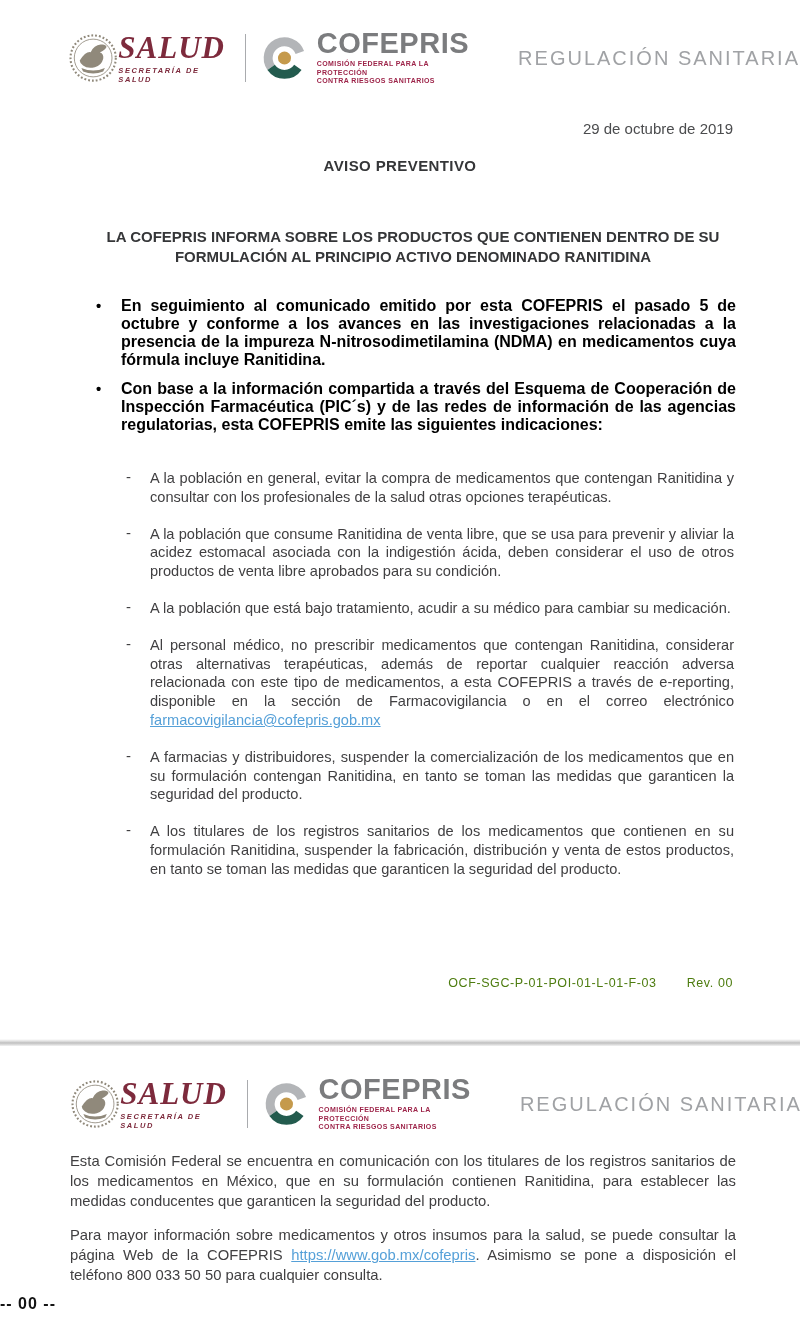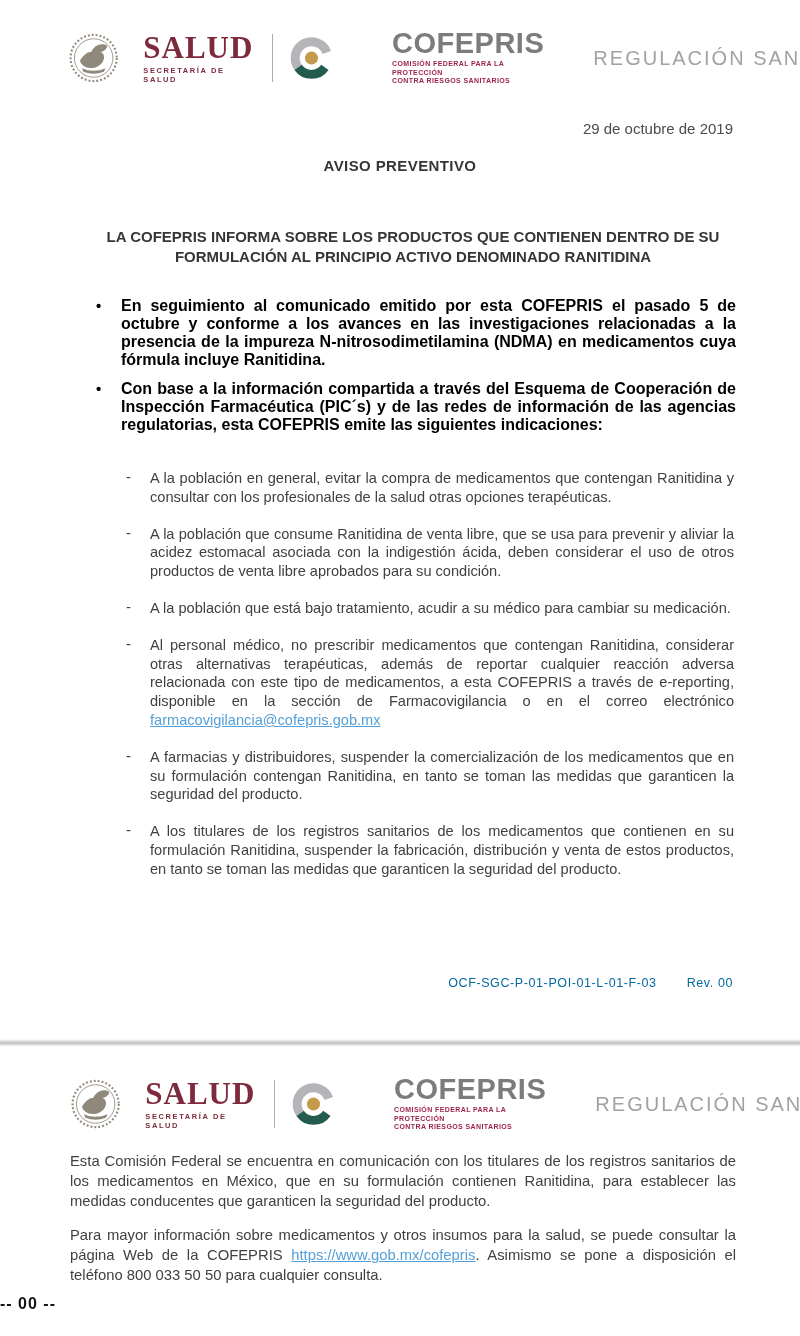--- a/index.html
+++ b/index.html
@@ -9,30 +9,30 @@
     font-family:"Liberation Sans","DejaVu Sans",sans-serif;
     color:#414042;
     position:relative;
     overflow:hidden;
   }
   .abs{position:absolute;}
 
   
   .gov-header{display:flex;align-items:center;}
   .salud-block{display:flex;align-items:center;}
-  .salud-text{margin-left:24px;}
+  .salud-text{margin-left:0;font-style:italic;}
   .salud-title{
     font-family:"Liberation Serif","DejaVu Serif",serif;
     font-weight:bold;color:#7d2a3c;font-size:31px;line-height:30px;letter-spacing:1px;
   }
   .salud-sub{
     color:#7d2a3c;font-size:7.5px;font-weight:bold;letter-spacing:1.6px;margin-top:3px;
   }
   .logo-divider{width:1px;height:48px;background:#a9abae;margin:0 14px 0 16px;}
-  .cofepris-block{display:flex;align-items:center;gap:48px;}
+  .cofepris-block{display:flex;align-items:center;}
   .cofepris-text{margin-left:8px;}
   .cofepris-title{color:#7b7c7e;font-weight:bold;font-size:29px;line-height:27px;letter-spacing:0.5px;}
   .cofepris-sub{color:#9d2449;font-size:7px;font-weight:bold;letter-spacing:0.4px;line-height:8.5px;margin-top:3px;}
   .tagline{
     color:#a0a2a5;font-size:20px;font-weight:300;letter-spacing:2px;margin-left:46px;white-space:nowrap;
   }
 
   
   .date-line{top:120px;right:67px;font-size:15px;color:#4b4c4e;}
   .doc-type{top:157px;left:0;width:100%;text-align:center;font-weight:bold;font-size:15px;color:#353638;letter-spacing:0.4px;}
@@ -50,21 +50,21 @@
   .dash-list{top:469px;left:125px;right:66px;}
   .dash-item{
     position:relative;padding-left:25px;margin-bottom:18px;
     font-size:14.6px;line-height:18.8px;color:#414042;text-align:justify;
   }
   .dash-item::before{
     content:"-";position:absolute;left:1px;top:-1px;font-size:15px;
   }
   .dash-item.gap-lg{}
   a.doc-link{color:#55a0d8;text-decoration:underline;}
-  .code-line{top:976px;right:67px;font-size:12.5px;color:#0369a1;letter-spacing:0.6px;}
+  .code-line{top:976px;right:67px;font-size:12.5px;color:#4d7c0f;letter-spacing:0.6px;}
   .code-line .rev{margin-left:30px;}
 
   
   .page-divider{
     top:1039px;left:0;width:100%;height:7px;
     background:linear-gradient(#ffffff 0%,#d6d6d6 40%,#bfbfbf 55%,#f2f2f2 100%);
   }
 
   
   .p2-body{top:1151px;left:70px;right:64px;}

